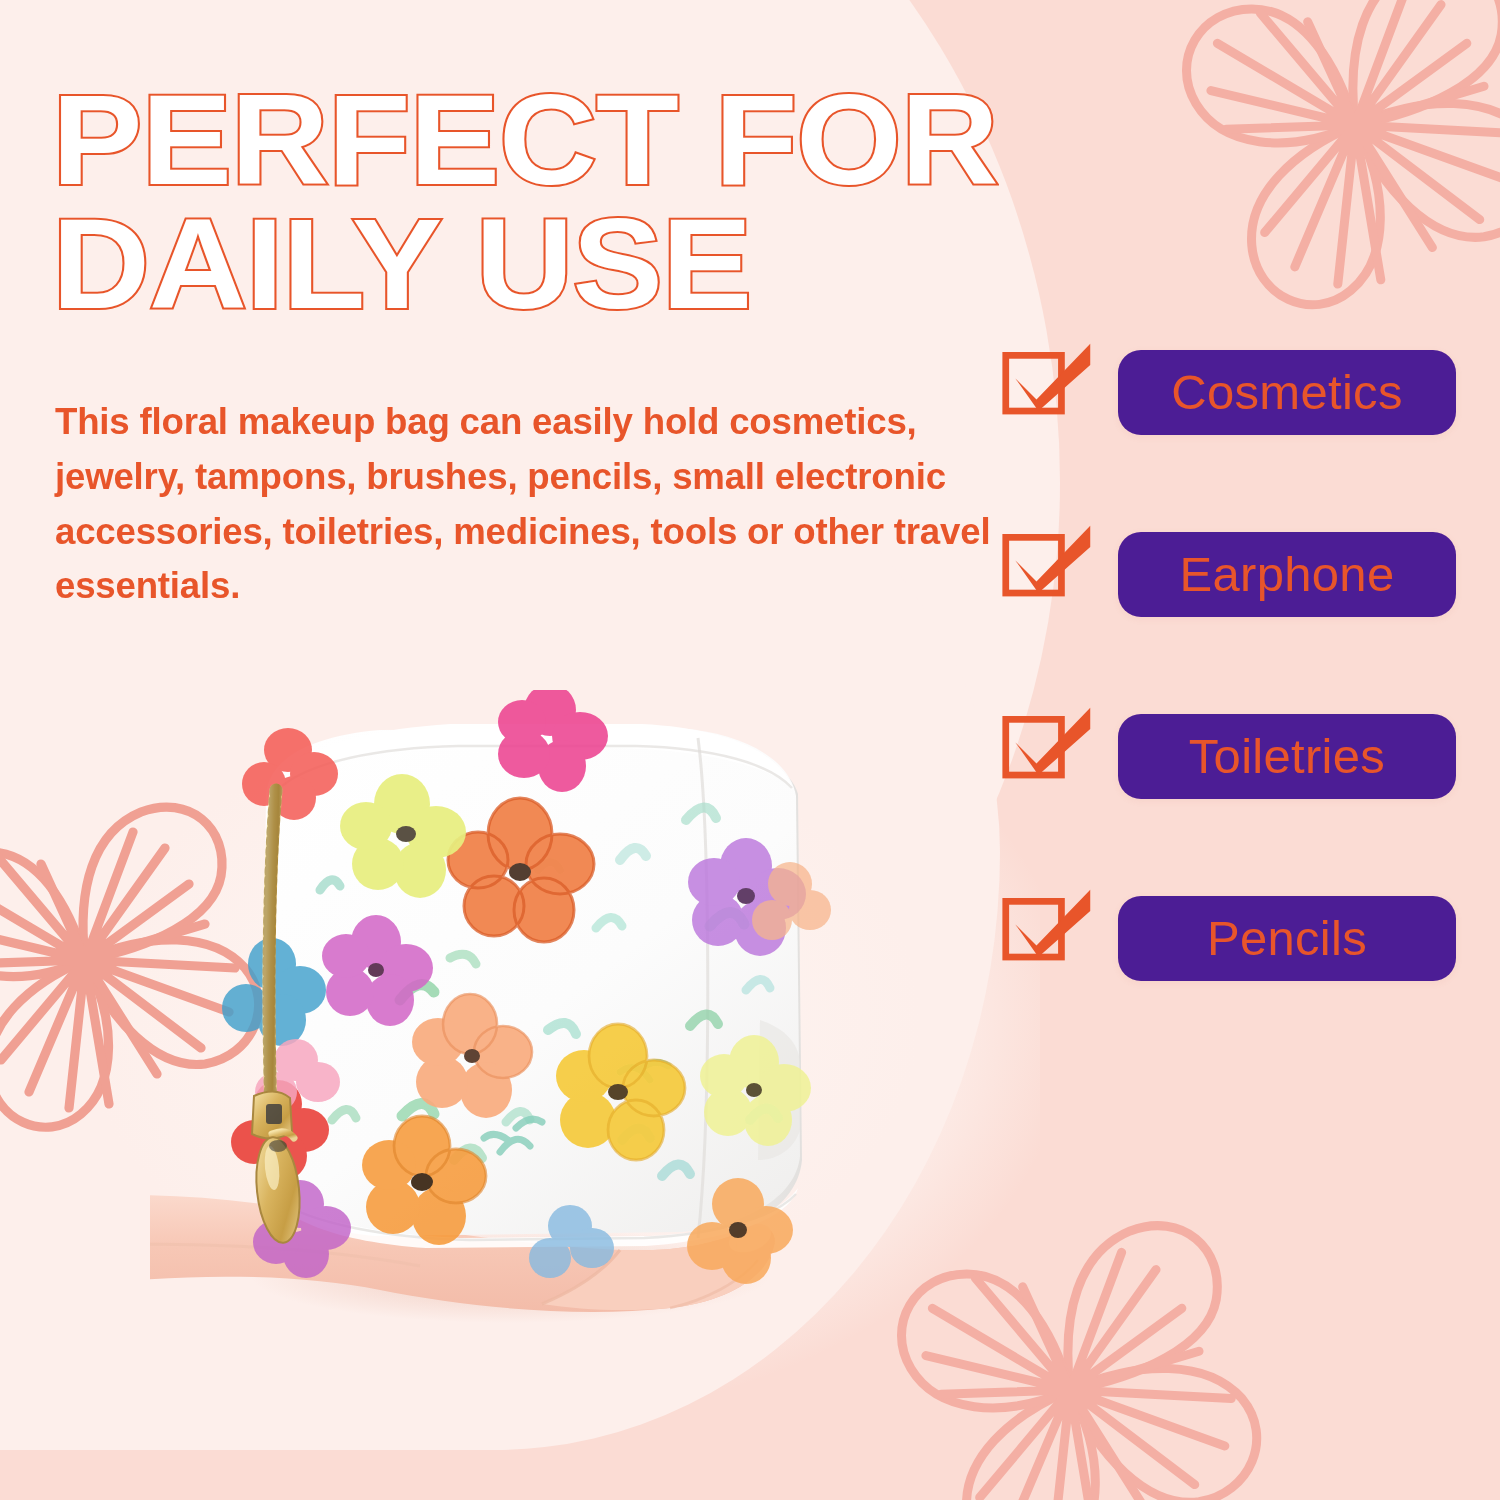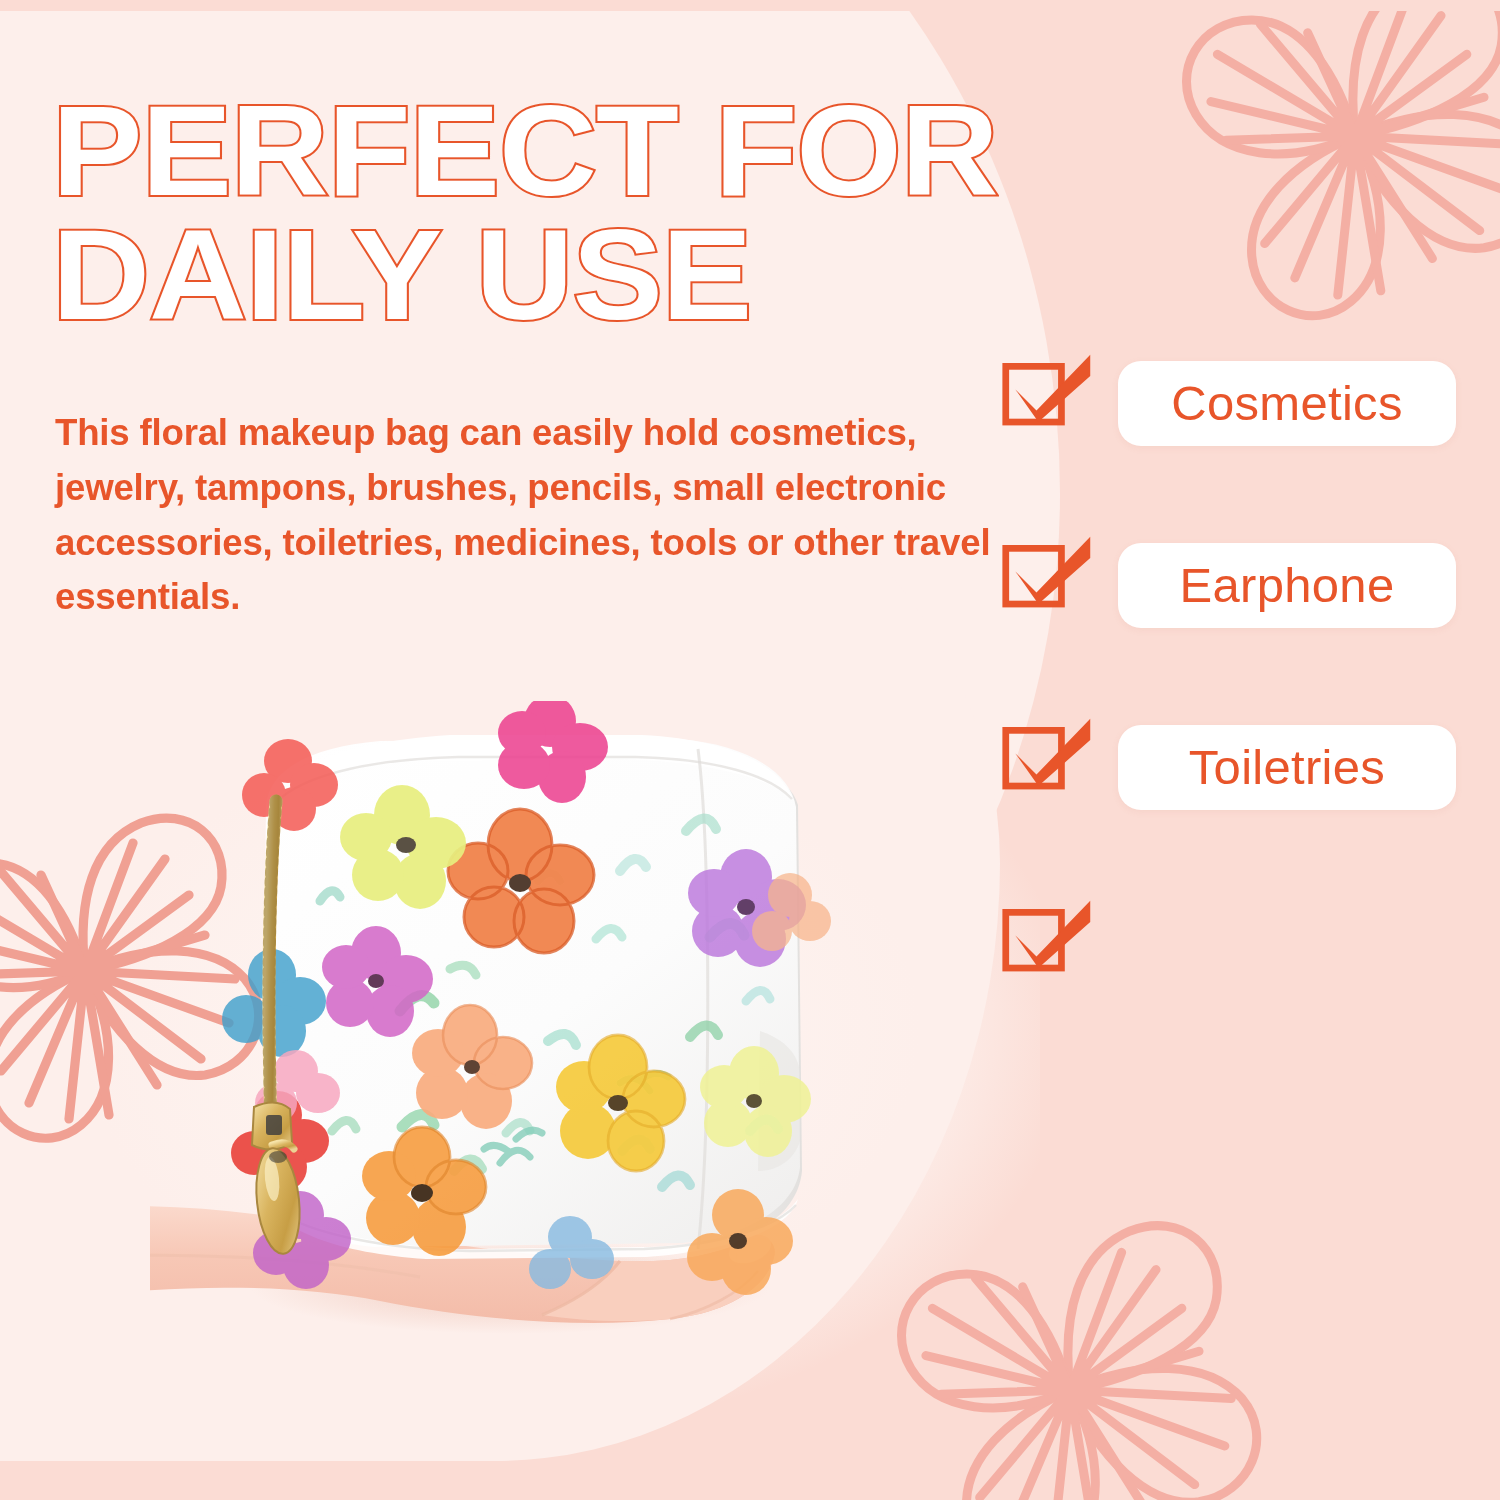--- a/index.html
+++ b/index.html
@@ -5,21 +5,21 @@
   * { margin:0; padding:0; box-sizing:border-box; }
   html,body { width:1500px; height:1500px; }
   body {
     font-family:"Liberation Sans", sans-serif;
     background:#FBDCD4;
     overflow:hidden;
     position:relative;
   }
 
   
-  .stage{ position:absolute; inset:0; overflow:hidden;margin-top:11px; }
+  .stage{ position:absolute; inset:0; overflow:hidden; }
   .bg-base{ position:absolute; inset:0; background:#FBDCD4; }
   .bg-pinkwedge{
     position:absolute; left:-120px; top:-200px; width:820px; height:900px;
     background:#F6C9BE; border-radius:0 0 100% 0;
     transform:rotate(-6deg);
   }
   .bg-cream{
     position:absolute; left:-420px; top:-300px; width:1480px; height:1500px;
     background:#FDEFEB;
     border-radius:0 55% 48% 0 / 0 60% 55% 0;
@@ -67,21 +67,21 @@
   .check-row{
     position:relative; height:85px; margin-bottom:97px;
     display:flex; align-items:center;
   }
   .check-row:last-child{ margin-bottom:0; }
   .check-icon{
     position:absolute; left:0; top:-10px; width:96px; height:96px;
   }
   .pill{
     position:absolute; left:118px; top:0; width:338px; height:85px;
-    background:#ffffff; border-radius:23px;
+    background:#4c1d95; border-radius:23px;
     display:flex; align-items:center; justify-content:center;
     box-shadow:0 2px 7px rgba(200,120,100,0.09);
   }
   .pill-label{
     font-size:49px; color:#E8552A; font-weight:400; letter-spacing:0.3px;
     line-height:1;
   }
 
   
   .product{ position:absolute; left:150px; top:690px; width:760px; height:700px; }
@@ -471,18 +471,21 @@
       <div class="pill">
         <span class="pill-label">Toiletries</span>
       </div>
     </div>
 
     <div class="check-row">
       <svg class="check-icon" viewBox="0 0 100 100">
         <rect x="6" y="16" width="58" height="58" fill="none" stroke="#E8552A" stroke-width="7"></rect>
         <path d="M16 40 L 38 62 L 94 4 L 94 26 L 40 74 Z" fill="#E8552A"></path>
       </svg>
+      <div class="pill">
+        <span class="pill-label">Pencils</span>
+      </div>
     </div>
 
 
 
   </div>
 </div>
 
 </body></html>

